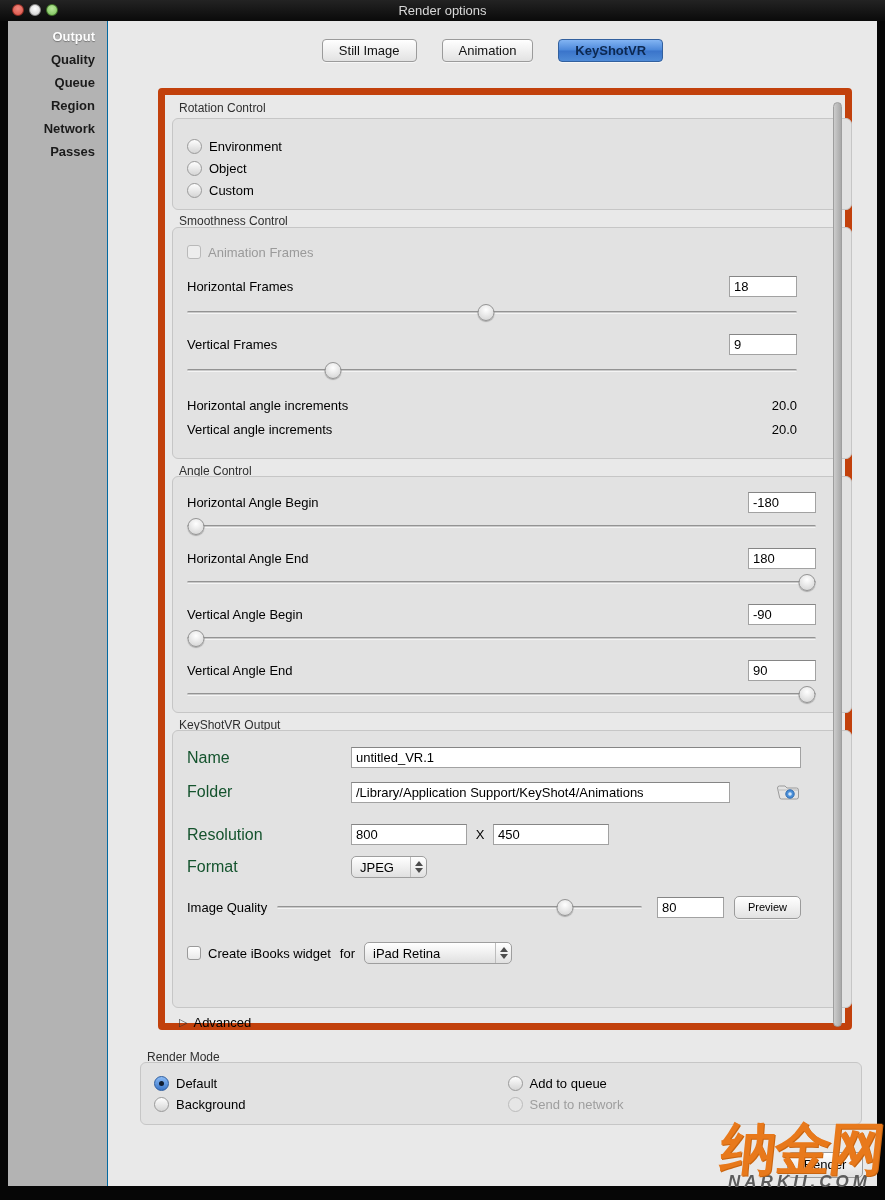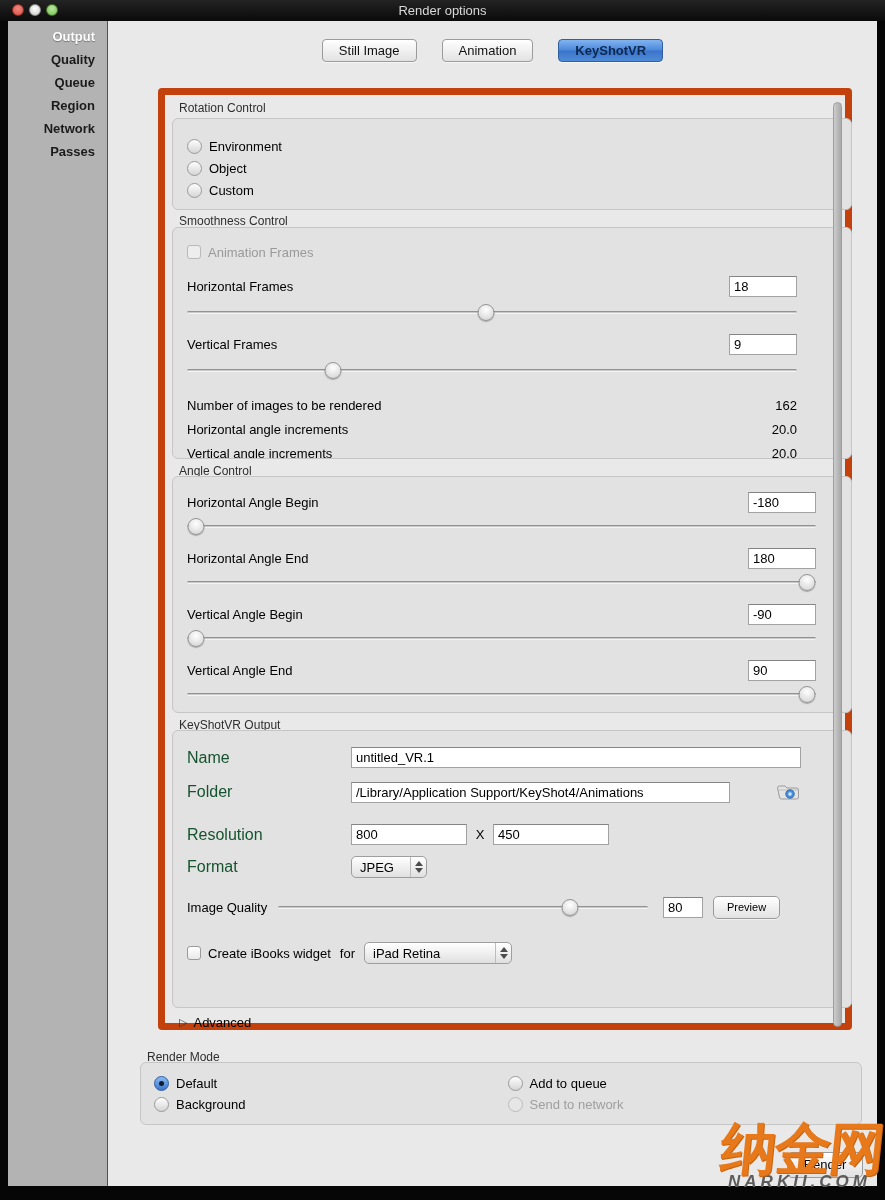--- a/index.html
+++ b/index.html
@@ -113,21 +113,21 @@
   }
   .checkbox.dis { background:#ededed; border-color:#b9b9b9; }
 
   
   .tf {
     height:21px; border:1px solid #a2a2a2; border-top-color:#858585;
     background:#fff; font-family:"Liberation Sans",sans-serif; font-size:13px;
     padding:1px 4px; color:#000;
   }
   .tf.w68  { width:68px; }
-  .tf.w46  { width:40px; }
+  .tf.w46  { width:67px; }
   .tf.w144 { width:116px; }
   .tf.name { width:452px; }
   .tf.folder { width:379px; }
 
   
   .slider { position:relative; height:20px; cursor:default; }
   .slider .track {
     position:absolute; left:0; right:0; top:8px; height:3px;
     background:#c9c9c9; border-top:1px solid #939393; border-bottom:1px solid #f4f4f4;
     border-radius:2px;
@@ -286,25 +286,20 @@
         <div class="ctl-row" style="height:22px;">
           <span class="lbl">Vertical Frames</span>
           <span class="spacer"></span>
           <input class="tf w68" value="9" style="">
         </div>
         <div class="slider" style="margin:6px 0 12px;">
           <div class="track"></div>
           <div class="thumb" style="left:24%;"></div>
         </div>
 
-        <div class="info-row">
-          <span class="lbl">Number of images to be rendered</span>
-          <span class="spacer"></span>
-          <span class="info-val">162</span>
-        </div>
         <div class="info-row">
           <span class="lbl">Horizontal angle increments</span>
           <span class="spacer"></span>
           <span class="info-val">20.0</span>
         </div>
         <div class="info-row">
           <span class="lbl">Vertical angle increments</span>
           <span class="spacer"></span>
           <span class="info-val">20.0</span>
         </div>

